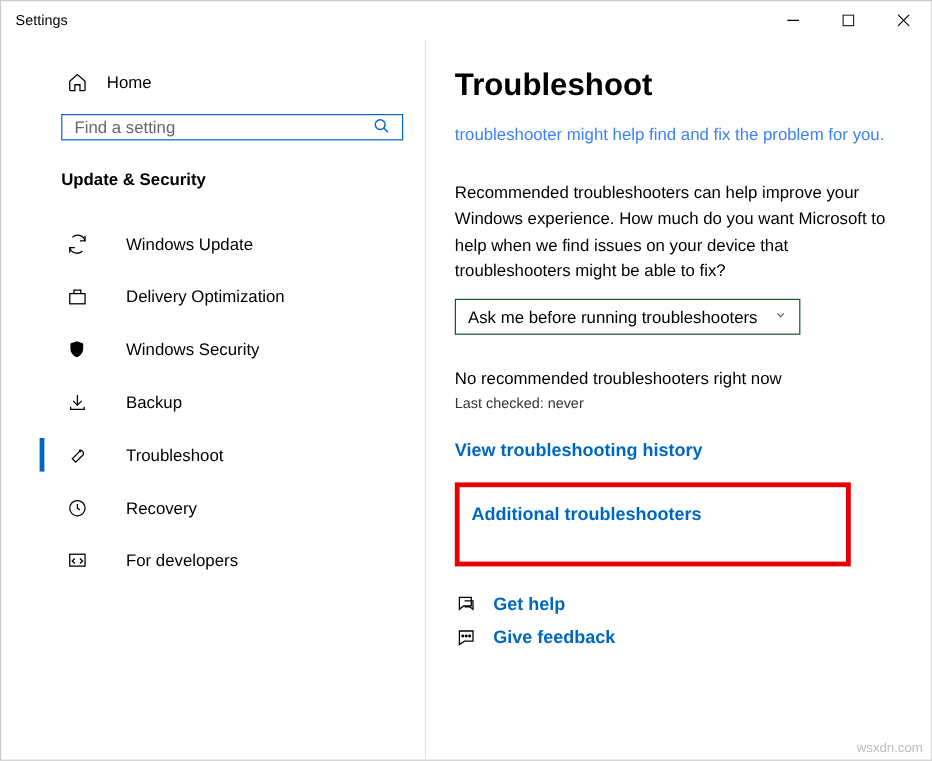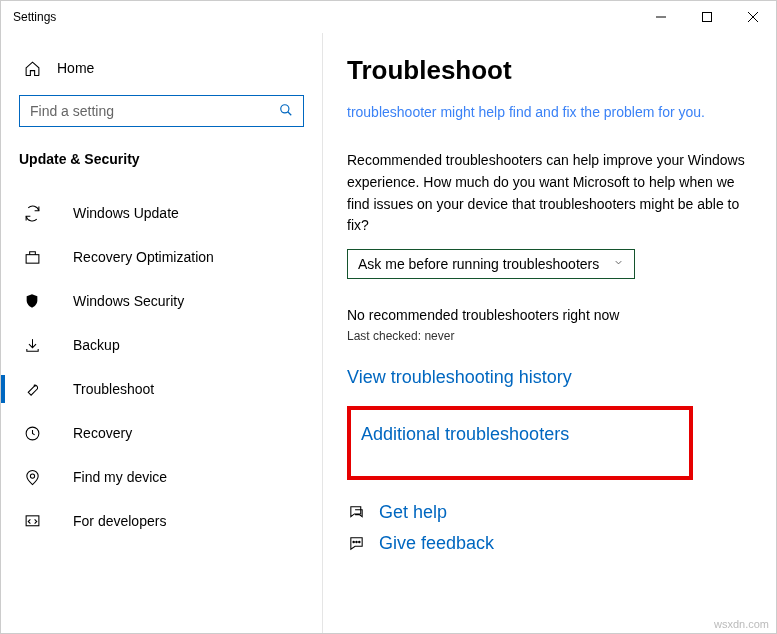--- a/index.html
+++ b/index.html
@@ -24,38 +24,38 @@
   .window-controls { display: flex; }
   .wc-btn {
     width: 46px;
     height: 32px;
     display: flex;
     align-items: center;
     justify-content: center;
     font-size: 13px;
     font-family: sans-serif;
   }
-  .body-area { display: flex; height: calc(100% - 32px); }
+  .body-area { display: flex; height: calc(100% - 32px); padding-left: 32px; }
   .sidebar {
     width: 322px;
     border-right: 1px solid #e5e5e5;
     padding-top: 20px;
     display: flex;
     flex-direction: column;
   }
   .home-row {
     display: flex;
     align-items: center;
     gap: 16px;
     padding: 6px 22px 18px 22px;
     font-size: 14px;
   }
   .search-box {
     margin: 0 18px 24px 18px;
-    height: 32px;
+    height: 22px;
     border: 1px solid #0067c0;
     display: flex;
     align-items: center;
     padding: 0 10px;
     color: #666;
     font-size: 14px;
   }
   .search-box input {
     flex: 1;
     border: none;
@@ -133,23 +133,24 @@
     padding: 6px 10px;
     font-size: 14px;
     min-width: 288px;
     margin-bottom: 28px;
   }
   .chevron { font-size: 12px; color: #555; }
   .status-line { font-size: 14px; margin-bottom: 6px; }
   .last-checked { font-size: 12px; color: #333; margin-bottom: 24px; }
   .link {
     color: #0067c0;
-    font-size: 18px;
+    font-size: 15px;
     display: block;
     margin-bottom: 18px;
+    font-weight: bold;
   }
   .highlighted-link-box {
     border: 4px solid #e60000;
     padding: 14px 120px 14px 10px;
     display: inline-block;
     margin-bottom: 22px;
   }
   .highlighted-link-box .link { margin-bottom: 17px; }
   .help-row {
     display: flex;
@@ -234,21 +235,21 @@
         </span>
         <span>Windows Update</span>
       </div>
       <div class="nav-item">
         <span class="nav-icon">
           <svg width="17" height="17" viewBox="0 0 24 24" fill="none" stroke="#000" stroke-width="1.5">
               <rect x="3" y="8" width="18" height="12"></rect>
               <path d="M8 8V4h8v4"></path>
             </svg>
         </span>
-        <span>Recovery Optimization</span>
+        <span>Delivery Optimization</span>
       </div>
       <div class="nav-item">
         <span class="nav-icon">
           <svg width="16" height="16" viewBox="0 0 24 24" fill="#000">
               <path d="M12 2l8 3v6c0 5-3.5 9.5-8 11-4.5-1.5-8-6-8-11V5l8-3z"></path>
             </svg>
         </span>
         <span>Windows Security</span>
       </div>
       <div class="nav-item">
@@ -271,29 +272,20 @@
         <span>Troubleshoot</span>
       </div>
       <div class="nav-item">
         <span class="nav-icon">
           <svg width="17" height="17" viewBox="0 0 24 24" fill="none" stroke="#000" stroke-width="1.5">
               <circle cx="12" cy="12" r="9"></circle>
               <path d="M12 7v5l3 2"></path>
             </svg>
         </span>
         <span>Recovery</span>
-      </div>
-      <div class="nav-item">
-        <span class="nav-icon">
-          <svg width="17" height="17" viewBox="0 0 24 24" fill="none" stroke="#000" stroke-width="1.5">
-              <circle cx="12" cy="10" r="3"></circle>
-              <path d="M12 2a8 8 0 0 1 8 8c0 5-8 12-8 12S4 15 4 10a8 8 0 0 1 8-8z"></path>
-            </svg>
-        </span>
-        <span>Find my device</span>
       </div>
       <div class="nav-item">
         <span class="nav-icon">
           <svg width="17" height="17" viewBox="0 0 24 24" fill="none" stroke="#000" stroke-width="1.5">
               <rect x="3" y="4" width="18" height="14"></rect>
               <path d="M9 9l-3 3 3 3"></path>
               <path d="M15 9l3 3-3 3"></path>
             </svg>
         </span>
         <span>For developers</span>

